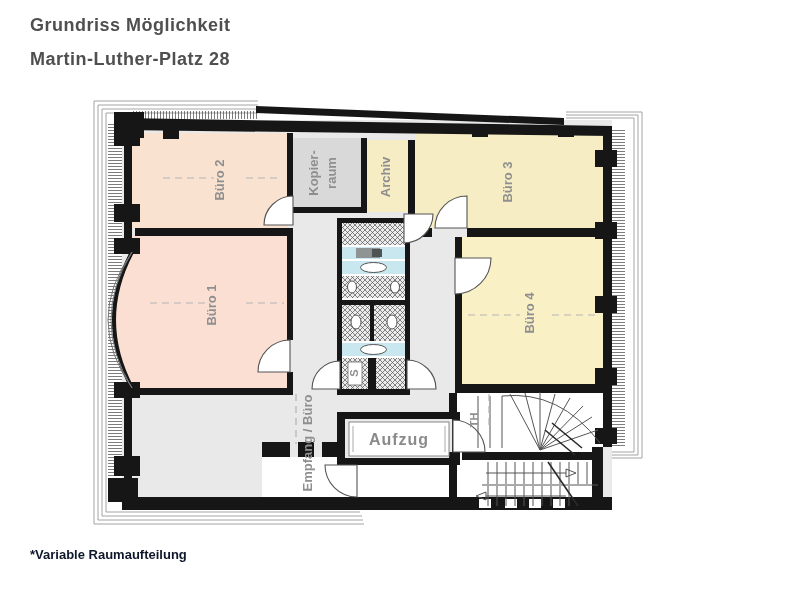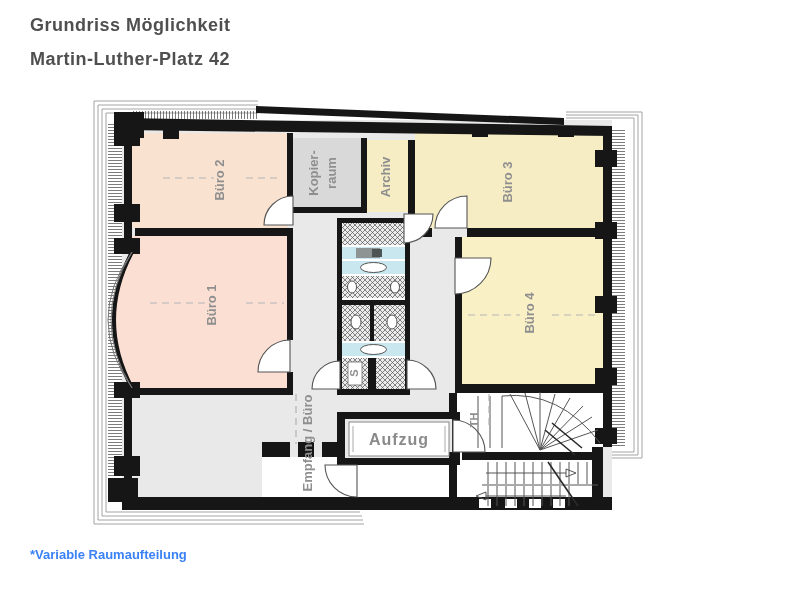--- a/index.html
+++ b/index.html
@@ -1,41 +1,41 @@
 <!DOCTYPE html>
 <html><head>
 <meta charset="utf-8">
 <style>
   html,body{margin:0;padding:0;background:#fff;}
   .page{position:relative;width:800px;height:600px;background:#ffffff;overflow:hidden;
         font-family:"Liberation Sans",sans-serif;}
   .titleblock{position:absolute;left:30px;top:8px;}
   .title-line{font-size:18px;font-weight:bold;color:#4f4f4f;line-height:34px;letter-spacing:.5px;}
   .footerblock{position:absolute;left:30px;top:542px;width:760px;}
-  .footer-line{font-size:13px;font-weight:bold;color:#3b82f6;line-height:26px;}
+  .footer-line{font-size:13px;font-weight:bold;color:#0f172a;line-height:26px;}
   svg text{font-family:"Liberation Sans",sans-serif;}
   .wall{fill:#161616;}
   .door{fill:#ffffff;stroke:#555;stroke-width:1.1;}
   .dash{stroke:#b3b3b3;stroke-width:1.2;stroke-dasharray:7 5;fill:none;}
   .stair{stroke:#555;stroke-width:1;fill:none;}
   .slash{stroke:#2a2a2a;stroke-width:1.6;fill:none;}
   .contour{stroke:#9a9a9a;stroke-width:0.9;fill:none;}
   .fixture{stroke:#444;stroke-width:0.9;fill:#fff;}
   .roomlabel{font-size:13px;font-weight:600;fill:#8f8f8f;}
   .smalllabel{font-size:11px;font-weight:600;fill:#8f8f8f;}
   .lift{font-size:16px;font-weight:bold;fill:#8a8a8a;letter-spacing:1px;}
 </style>
 </head>
 <body>
 
 <div class="page">
 
   <div class="titleblock">
     <div class="title-line">Grundriss Möglichkeit</div>
-    <div class="title-line">Martin-Luther-Platz 42</div>
+    <div class="title-line">Martin-Luther-Platz 28</div>
   </div>
 
   <svg width="800" height="600" viewBox="0 0 800 600">
     <defs>
       <pattern id="hatchH" width="4" height="3" patternUnits="userSpaceOnUse">
         <path d="M0,1.5 H4" stroke="#444" stroke-width="0.7"></path>
       </pattern>
       <pattern id="hatchV" width="3" height="4" patternUnits="userSpaceOnUse">
         <path d="M1.5,0 V4" stroke="#444" stroke-width="0.7"></path>
       </pattern>

